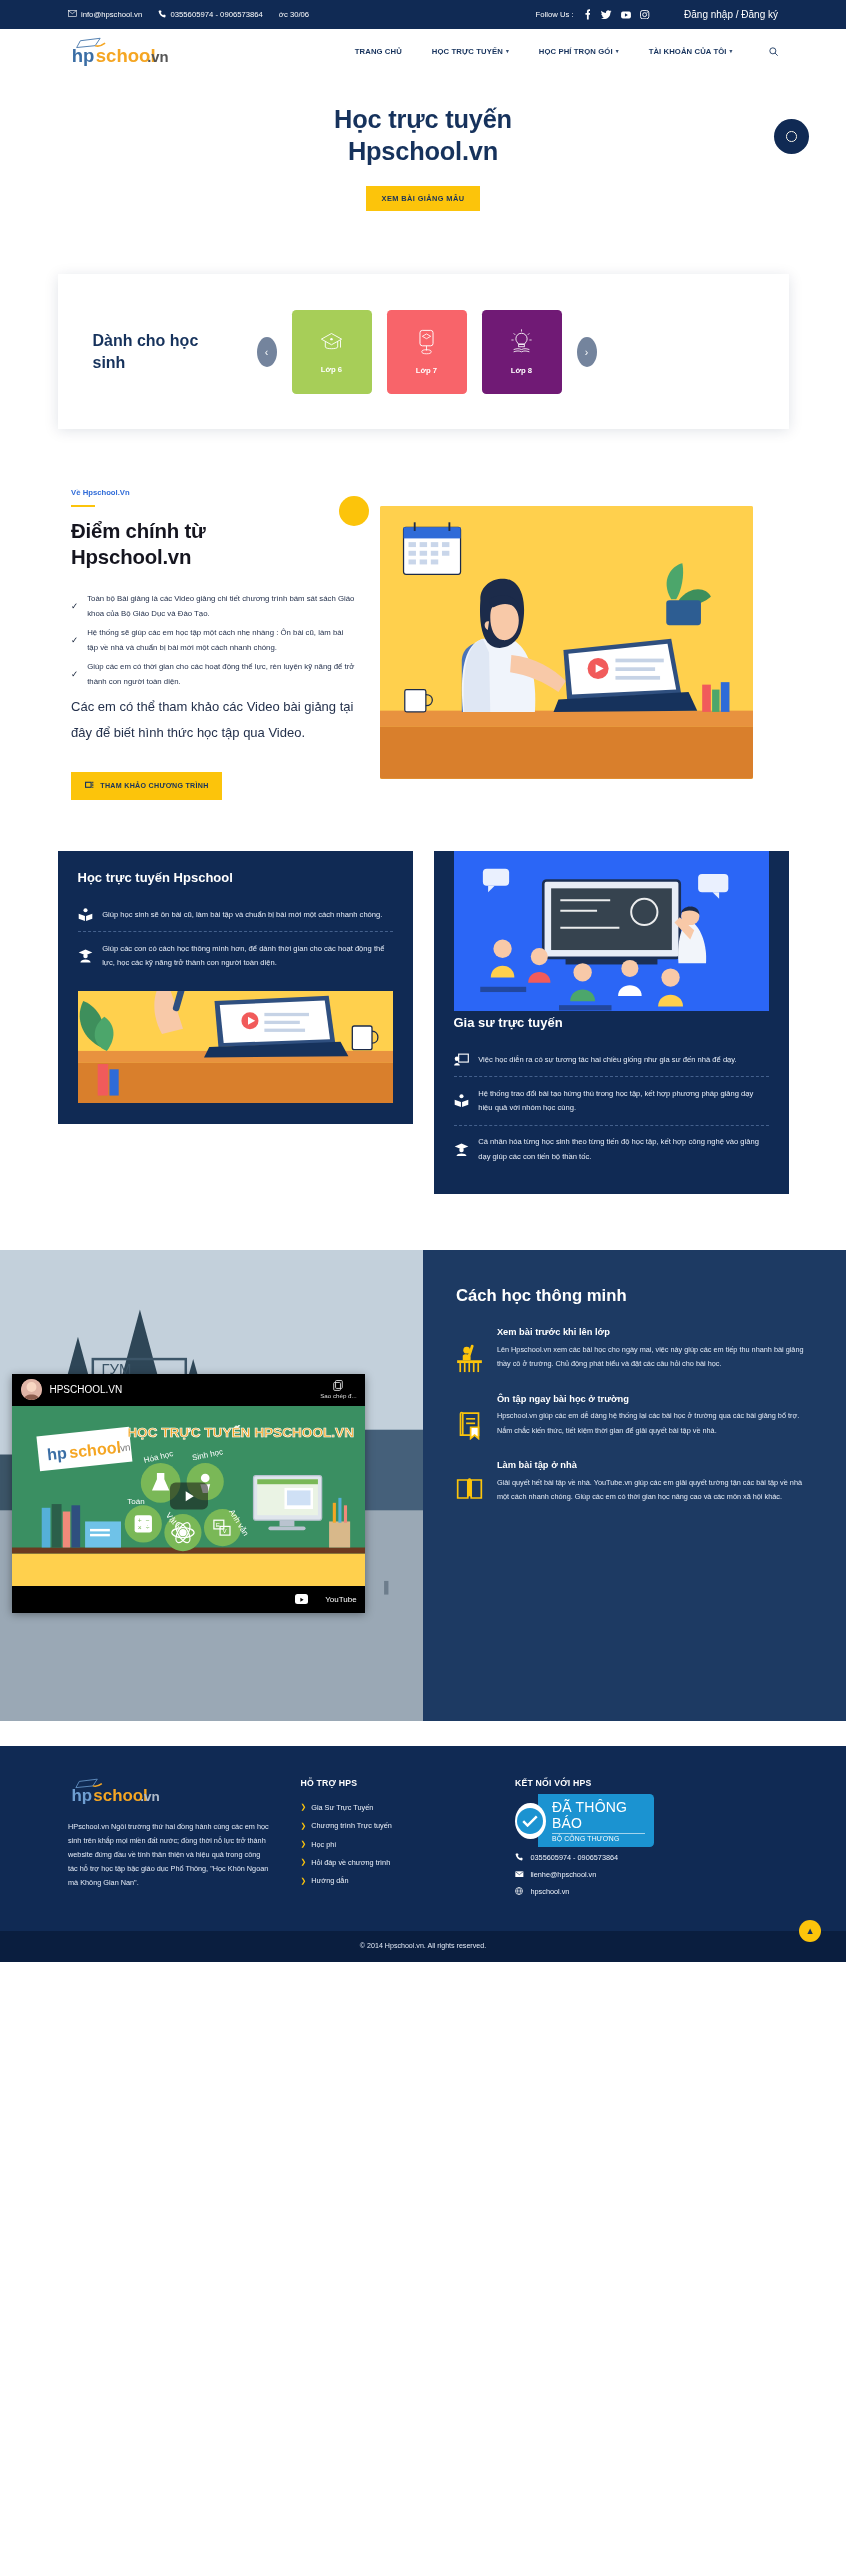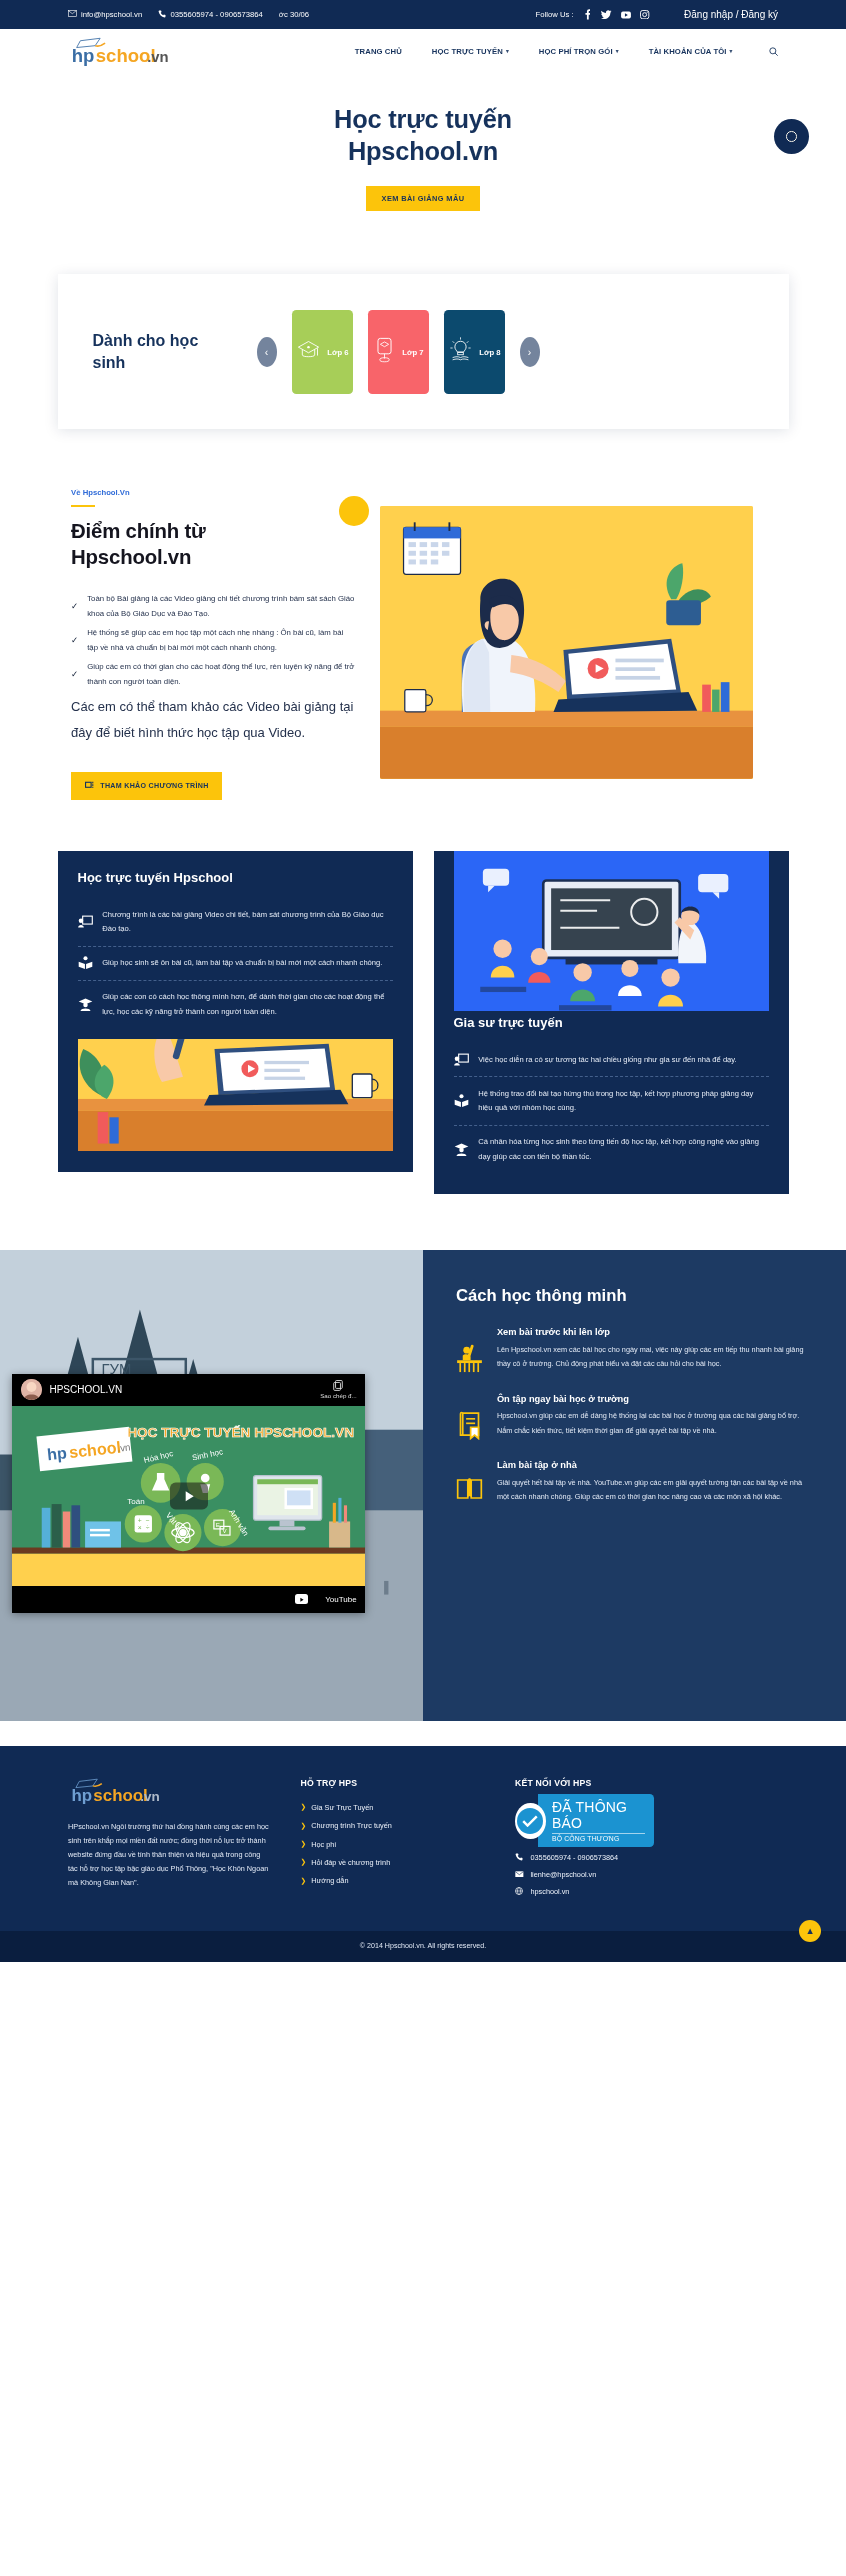--- a/index.html
+++ b/index.html
@@ -139,34 +139,34 @@
     border-radius: 50%;
     background: #5c6f8d;
     color:#fff;
     display:flex; align-items:center; justify-content:center;
     font-size: 10.5px;
     cursor: pointer;
     flex-shrink: 0;
     opacity:.85;
   }
   .grade-tile {
-    width: 61px; height: 84px;
+    width: 80px; height: 84px;
     border-radius: 4.3px;
     display: flex;
-    flex-direction: row;
+    flex-direction: column;
     align-items: center;
     justify-content: center;
     gap: 5px;
     color: #fff;
     cursor: pointer;
   }
   .grade-tile .label { font-size: 7.7px; font-weight: bold; margin-top: 2.5px; }
   .g6 { background: #a7ce58; }
   .g7 { background: #f8646a; }
-  .g8 { background: #0c4a6e; }
+  .g8 { background: #701a75; }
   .pink-arrow {
     position:absolute;
     right: 37px;
     bottom: -43px;
     width:0;height:0;
   }
 
   
   .about {
     width: 731px;
@@ -639,30 +639,20 @@
         <rect x="40" y="296" width="34" height="36" rx="3" fill="#fff" stroke="#1c2b4a" stroke-width="2"></rect>
         <path d="M74 304 C88 304 88 322 74 322" fill="none" stroke="#1c2b4a" stroke-width="2"></path>
       </svg>
     </div>
   </div>
 </div>
 
 <div class="cards-row">
   <div class="dark-card">
     <h3>Học trực tuyến Hpschool</h3>
-    <div class="feat">
-      <span class="ico">
-        <svg width="15" height="13.6" viewBox="0 0 26 24">
-            <rect x="8" y="2" width="17" height="14" fill="none" stroke="#fff" stroke-width="2"></rect>
-            <circle cx="5" cy="10" r="4" fill="#fff"></circle>
-            <path d="M0 22 C0 16 10 16 10 22 Z" fill="#fff"></path>
-          </svg>
-      </span>
-      <span class="txt">Chương trình là các bài giảng Video chi tiết, bám sát chương trình của Bộ Giáo dục Đào tạo.</span>
-    </div>
     <div class="feat">
       <span class="ico">
         <svg width="15" height="13.6" viewBox="0 0 26 24">
             <circle cx="13" cy="4" r="3.6" fill="#fff"></circle>
             <path d="M1 10 L12 14 L12 23 L1 19 Z" fill="#fff"></path>
             <path d="M25 10 L14 14 L14 23 L25 19 Z" fill="#fff"></path>
           </svg>
       </span>
       <span class="txt">Giúp học sinh sẽ ôn bài cũ, làm bài tập và chuẩn bị bài mới một cách nhanh chóng.</span>
     </div>

